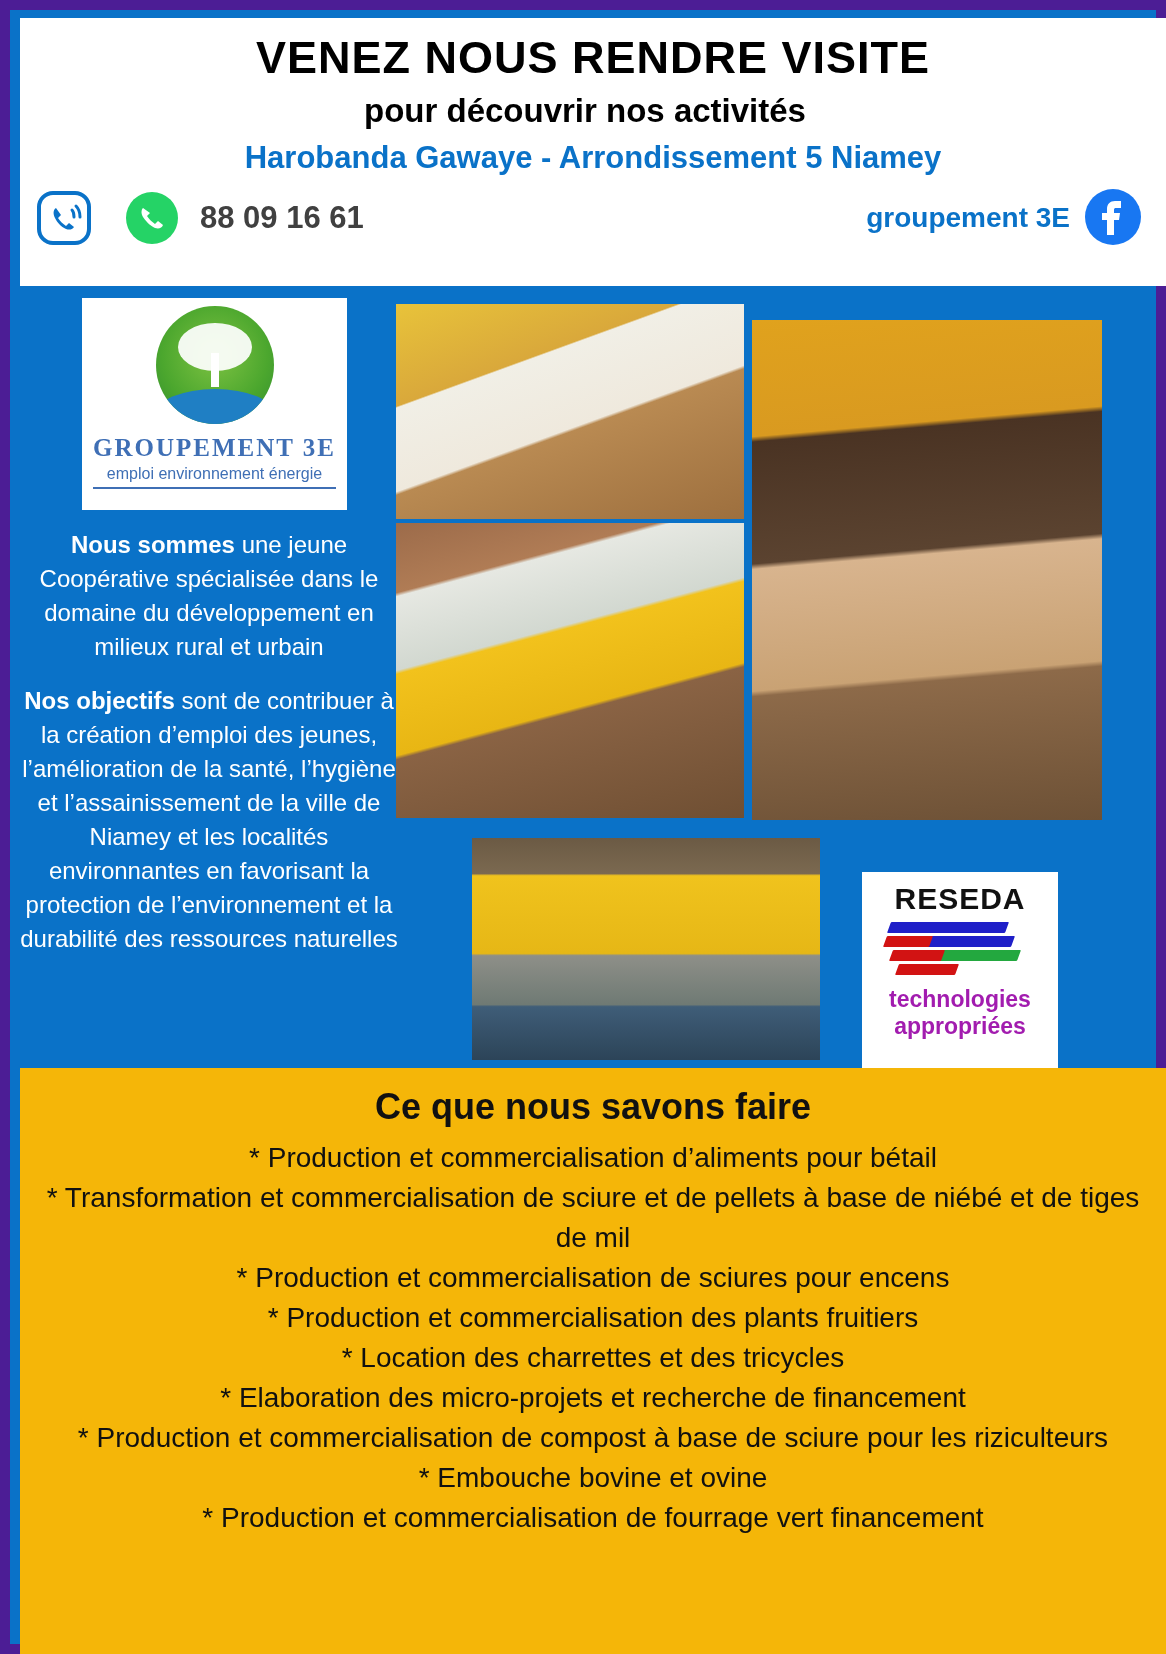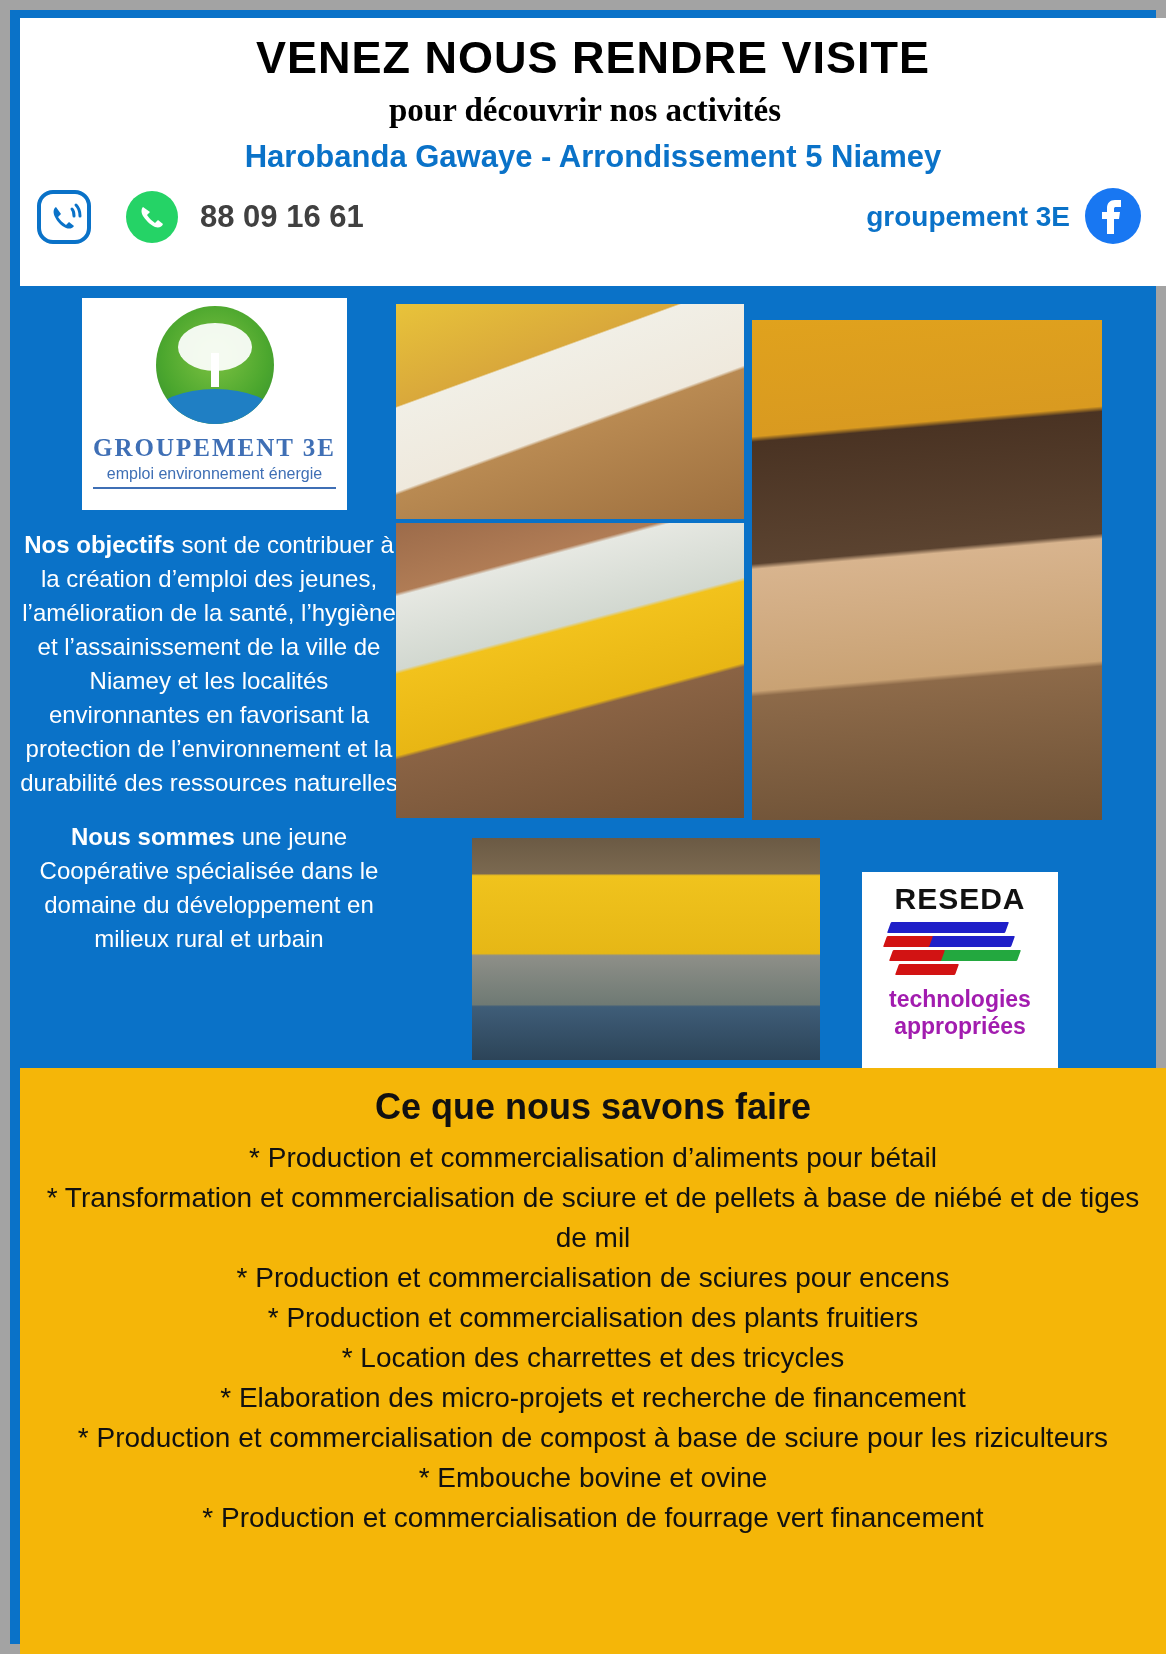--- a/index.html
+++ b/index.html
@@ -12,21 +12,21 @@
     height: 1654px;
     font-family: "Liberation Sans", sans-serif;
     overflow: hidden;
   }
   .poster {
     position: relative;
     width: 1166px;
     height: 1654px;
     background: #0a72c8;
     box-sizing: border-box;
-    border: 10px solid #a3a3a3;
+    border: 10px solid #4c1d95;
   }
 
   
   .header {
     position: absolute;
     left: 10px;
     top: 8px;
     width: 1146px;
     height: 268px;
     background: #ffffff;
@@ -41,21 +41,20 @@
     letter-spacing: 1px;
     color: #000000;
     font-family: "Liberation Sans", sans-serif;
   }
   .header h2 {
     margin: 8px 16px 0 0;
     text-align: center;
     font-size: 33px;
     font-weight: bold;
     color: #000000;
-    font-family: Liberation Serif, serif;
   }
   .header h3 {
     margin: 10px 0 0 0;
     text-align: center;
     font-size: 31px;
     font-weight: bold;
     color: #0a72c8;
   }
   .contact-row {
     position: relative;
@@ -324,24 +323,24 @@
       <div class="canopy"></div>
       <div class="trunk"></div>
       <div class="water"></div>
     </div>
     <div class="logo-title">GROUPEMENT 3E</div>
     <div class="logo-sub">emploi environnement énergie</div>
   </div>
 
   <div class="left-text">
     <p>
-      <b>Nos objectifs</b><span> sont de contribuer à la création d’emploi des jeunes, l’amélioration de la santé, l’hygiène et  l’assainissement de la ville de Niamey  et les localités environnantes en  favorisant la protection de l’environnement et  la durabilité des  ressources naturelles</span>
+      <b>Nous sommes</b><span> une jeune Coopérative spécialisée dans le domaine du  développement en milieux  rural et urbain</span>
     </p>
     <p>
-      <b>Nous sommes</b><span> une jeune Coopérative spécialisée dans le domaine du  développement en milieux  rural et urbain</span>
+      <b>Nos objectifs</b><span> sont de contribuer à la création d’emploi des jeunes, l’amélioration de la santé, l’hygiène et  l’assainissement de la ville de Niamey  et les localités environnantes en  favorisant la protection de l’environnement et  la durabilité des  ressources naturelles</span>
     </p>
   </div>
 
   <div class="photo photo-pellets"></div>
   <div class="photo photo-press"></div>
   <div class="photo photo-team"></div>
   <div class="photo photo-group"></div>
 
   <div class="reseda-box">
     <div class="reseda-title">RESEDA</div>

